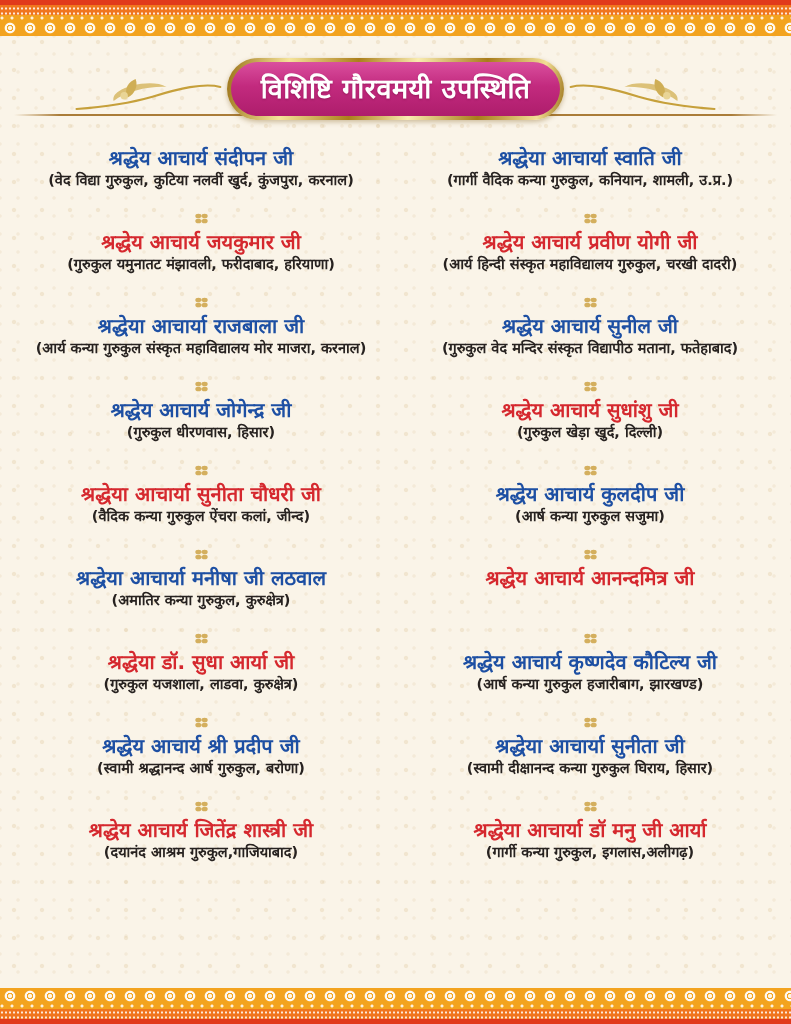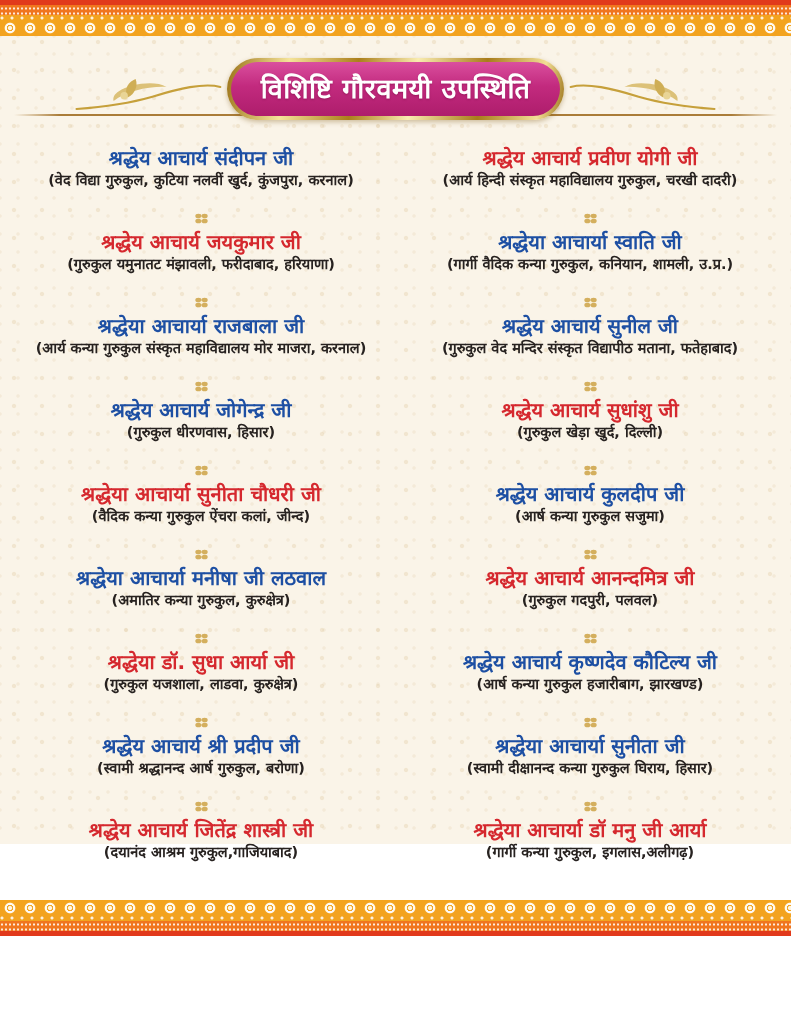--- a/index.html
+++ b/index.html
@@ -2,21 +2,21 @@
 <html><head>
 <meta charset="utf-8">
 <style>
   html,body{margin:0;padding:0;}
   body{
     width:791px;height:1024px;overflow:hidden;
     font-family:"DejaVu Sans","Liberation Sans",sans-serif;
     background:#ffffff;
   }
   .page{
-    width:791px;height:844px;
+    width:791px;height:1024px;
     background-color:#faf4e8;
     background-image:
       radial-gradient(rgba(219,196,150,.30) 1.6px, rgba(219,196,150,0) 2.6px),
       radial-gradient(rgba(219,196,150,.20) 1.2px, rgba(219,196,150,0) 2.2px);
     background-size:28px 28px,18px 18px;
     background-position:0 0,9px 9px;
     display:flex;flex-direction:column;
   }
   
   .strip-red{height:5px;background:#e1391b;}
@@ -220,50 +220,50 @@
             </svg>
           </div>
         </div>
         <div class="entry">
           <div class="guest-name red">श्रद्धेय आचार्य जितेंद्र शास्त्री जी</div>
           <div class="guest-inst">(दयानंद आश्रम गुरुकुल,गाजियाबाद)</div>
         </div>
       </div>
     <div class="col">
         <div class="entry">
+          <div class="guest-name blue">श्रद्धेया आचार्या स्वाति जी</div>
+          <div class="guest-inst">(गार्गी वैदिक कन्या गुरुकुल, कनियान, शामली, उ.प्र.)</div>
+          <div class="sep">
+            <svg width="15" height="13" viewBox="0 0 15 13" aria-hidden="true">
+              <g fill="#d4af5e">
+                <ellipse cx="4.4" cy="4" rx="3.1" ry="2.3"></ellipse>
+                <ellipse cx="10.6" cy="4" rx="3.1" ry="2.3"></ellipse>
+                <ellipse cx="4.4" cy="9" rx="3.1" ry="2.3"></ellipse>
+                <ellipse cx="10.6" cy="9" rx="3.1" ry="2.3"></ellipse>
+              </g>
+              <circle cx="7.5" cy="6.5" r="1.3" fill="#faf2d8"></circle>
+            </svg>
+          </div>
+        </div>
+        <div class="entry">
           <div class="guest-name red">श्रद्धेय आचार्य प्रवीण योगी जी</div>
           <div class="guest-inst">(आर्य हिन्दी संस्कृत महाविद्यालय गुरुकुल, चरखी दादरी)</div>
           <div class="sep">
             <svg width="15" height="13" viewBox="0 0 15 13" aria-hidden="true">
               <g fill="#d4af5e">
                 <ellipse cx="4.4" cy="4" rx="3.1" ry="2.3"></ellipse>
                 <ellipse cx="10.6" cy="4" rx="3.1" ry="2.3"></ellipse>
                 <ellipse cx="4.4" cy="9" rx="3.1" ry="2.3"></ellipse>
                 <ellipse cx="10.6" cy="9" rx="3.1" ry="2.3"></ellipse>
               </g>
               <circle cx="7.5" cy="6.5" r="1.3" fill="#faf2d8"></circle>
             </svg>
           </div>
         </div>
         <div class="entry">
-          <div class="guest-name blue">श्रद्धेया आचार्या स्वाति जी</div>
-          <div class="guest-inst">(गार्गी वैदिक कन्या गुरुकुल, कनियान, शामली, उ.प्र.)</div>
-          <div class="sep">
-            <svg width="15" height="13" viewBox="0 0 15 13" aria-hidden="true">
-              <g fill="#d4af5e">
-                <ellipse cx="4.4" cy="4" rx="3.1" ry="2.3"></ellipse>
-                <ellipse cx="10.6" cy="4" rx="3.1" ry="2.3"></ellipse>
-                <ellipse cx="4.4" cy="9" rx="3.1" ry="2.3"></ellipse>
-                <ellipse cx="10.6" cy="9" rx="3.1" ry="2.3"></ellipse>
-              </g>
-              <circle cx="7.5" cy="6.5" r="1.3" fill="#faf2d8"></circle>
-            </svg>
-          </div>
-        </div>
-        <div class="entry">
           <div class="guest-name blue">श्रद्धेय आचार्य सुनील जी</div>
           <div class="guest-inst">(गुरुकुल वेद मन्दिर संस्कृत विद्यापीठ मताना, फतेहाबाद)</div>
           <div class="sep">
             <svg width="15" height="13" viewBox="0 0 15 13" aria-hidden="true">
               <g fill="#d4af5e">
                 <ellipse cx="4.4" cy="4" rx="3.1" ry="2.3"></ellipse>
                 <ellipse cx="10.6" cy="4" rx="3.1" ry="2.3"></ellipse>
                 <ellipse cx="4.4" cy="9" rx="3.1" ry="2.3"></ellipse>
                 <ellipse cx="10.6" cy="9" rx="3.1" ry="2.3"></ellipse>
               </g>
@@ -296,21 +296,20 @@
                 <ellipse cx="10.6" cy="4" rx="3.1" ry="2.3"></ellipse>
                 <ellipse cx="4.4" cy="9" rx="3.1" ry="2.3"></ellipse>
                 <ellipse cx="10.6" cy="9" rx="3.1" ry="2.3"></ellipse>
               </g>
               <circle cx="7.5" cy="6.5" r="1.3" fill="#faf2d8"></circle>
             </svg>
           </div>
         </div>
         <div class="entry">
           <div class="guest-name red">श्रद्धेय आचार्य आनन्दमित्र जी</div>
-          <div class="guest-inst">(गुरुकुल गदपुरी, पलवल)</div>
           <div class="sep">
             <svg width="15" height="13" viewBox="0 0 15 13" aria-hidden="true">
               <g fill="#d4af5e">
                 <ellipse cx="4.4" cy="4" rx="3.1" ry="2.3"></ellipse>
                 <ellipse cx="10.6" cy="4" rx="3.1" ry="2.3"></ellipse>
                 <ellipse cx="4.4" cy="9" rx="3.1" ry="2.3"></ellipse>
                 <ellipse cx="10.6" cy="9" rx="3.1" ry="2.3"></ellipse>
               </g>
               <circle cx="7.5" cy="6.5" r="1.3" fill="#faf2d8"></circle>
             </svg>

